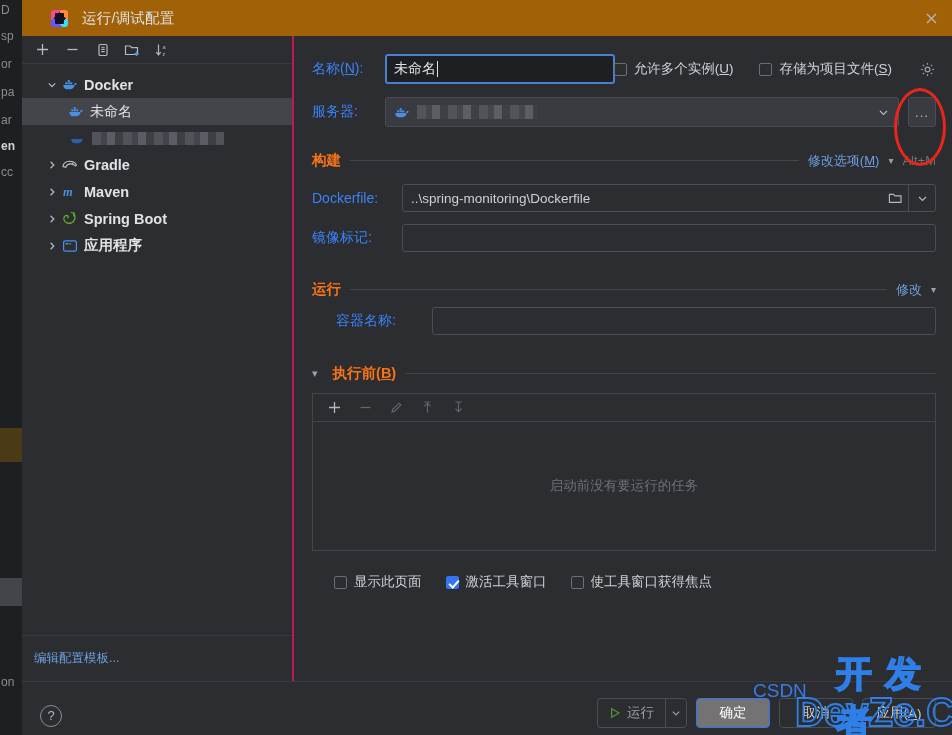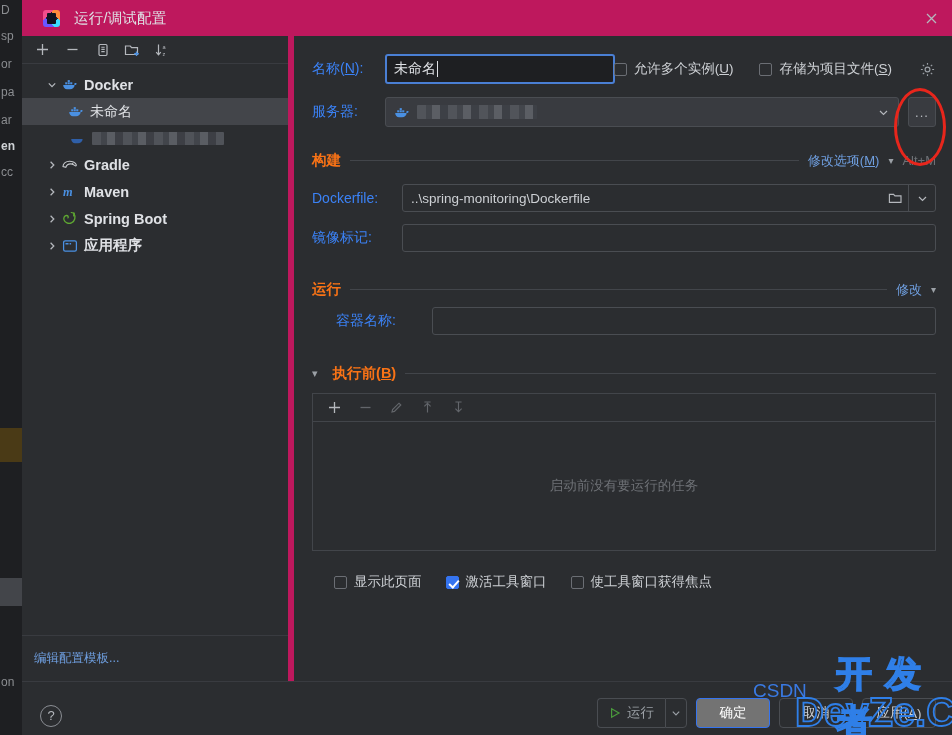--- a/index.html
+++ b/index.html
@@ -28,22 +28,22 @@
   
   #dialog {
     position: absolute; left: 22px; top: 0; width: 930px; height: 735px;
     background: #2b2d30; z-index: 2;
     display: flex; flex-direction: column;
   }
 
   
   #titlebar {
     height: 36px; flex: 0 0 36px; position: relative;
-    display: flex; align-items: center; padding-left: 21px;
-    background: #be185d;
+    display: flex; align-items: center; padding-left: 29px;
+    background: #a16207;
   }
   #app-icon {
     width: 17px; height: 17px; border-radius: 3px; flex: 0 0 17px;
     background:
       linear-gradient(135deg, #f24d8c 0%, #f24d8c 32%, transparent 32%),
       linear-gradient(225deg, #ff8a3d 0%, #ff8a3d 30%, transparent 30%),
       linear-gradient(45deg, #6b57ff 0%, #6b57ff 34%, transparent 34%),
       linear-gradient(315deg, #3ddcff 0%, #3ddcff 30%, transparent 30%),
       #20223a;
     position: relative;
@@ -63,21 +63,21 @@
     display: flex; align-items: center; justify-content: center;
   }
   #close-btn svg { display: block; }
 
   
   #dialog-body { flex: 1 1 auto; display: flex; min-height: 0; }
 
   
   #sidebar {
     width: 272px; flex: 0 0 272px; display: flex; flex-direction: column;
-    border-right: 6px solid #be185d; background: #2b2d30;
+    border-right: 2px solid #be185d; background: #2b2d30;
   }
   #sidebar-toolbar {
     height: 28px; flex: 0 0 28px; display: flex; align-items: center;
     gap: 3px; padding-left: 7px; border-bottom: 1px solid #393b40;
   }
   .tb-btn {
     width: 27px; height: 24px; display: flex; align-items: center;
     justify-content: center; cursor: default;
   }
   #config-tree { flex: 1 1 auto; padding-top: 7px; overflow: hidden; }

